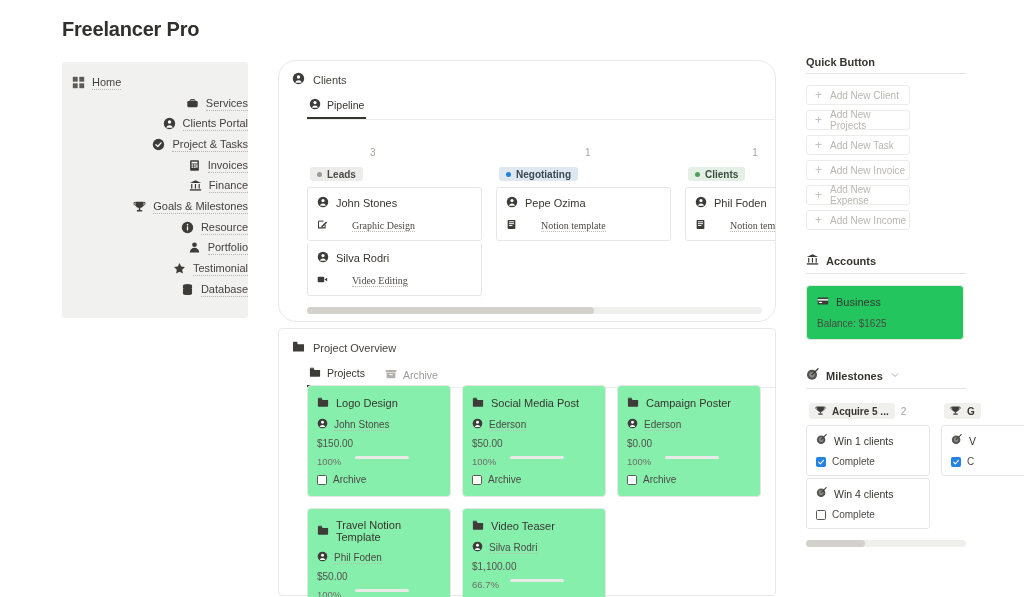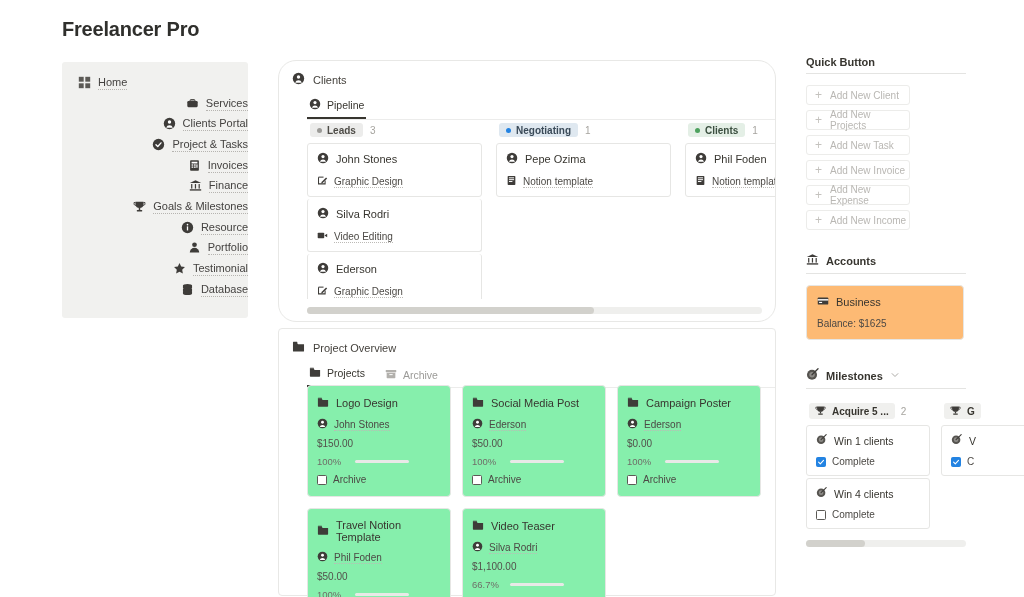--- a/index.html
+++ b/index.html
@@ -21,21 +21,21 @@
 
   
   .nav-panel {
     position: absolute; left: 62px; top: 62px;
     width: 186px; height: 256px;
     background: #f1f1ef; border-radius: 3px;
     padding: 10px 0 0 0;
   }
   .nav-item {
     display: flex; align-items: center; gap: 7px;
-    height: 20.7px; padding-left: 16px;
+    height: 20.7px; padding-left: 10px;
     font-size: 11px; color: #444240; cursor: pointer;
   }
   .nav-item.sub { padding-left: 30px; justify-content: flex-end; }
   .nav-label {
     border-bottom: 1px dotted #b6b4b0;
     line-height: 14px;
   }
   .nav-item .ico { width: 13px; height: 13px; display:flex; align-items:center; justify-content:center; flex:0 0 13px;}
   .nav-item .ico svg { display:block; }
 
@@ -65,35 +65,36 @@
   .kanban {
     position: absolute; left: 0; top: 59px; right: 0; bottom: 22px;
     padding-left: 28px; display: flex; gap: 14px; overflow: hidden;
   }
   .kcol { width: 175px; flex: 0 0 175px; }
   .kcol-head { display: flex; align-items: center; gap: 7px; padding: 3px 0 6px 3px; }
   .chip {
     display: inline-flex; align-items: center; gap: 5px;
     font-size: 10px; font-weight: bold; padding: 1.5px 7px;
     border-radius: 3px;
+    margin-top: 44px;
   }
   .chip .dot { width: 5px; height: 5px; border-radius: 50%; display:block; }
   .kcount { font-size: 10px; color: #a6a49f; }
   .kcard {
     background: #fff; border: 1px solid #e6e6e4; border-radius: 3px;
     padding: 8px 9px 8px 9px; margin-bottom: 2px;
   }
   .kcard + .kcard { border-top: none; }
   .kcard-title {
     display: flex; align-items: center; gap: 7px;
     font-size: 11px; color: #37352f; margin-bottom: 9px;
   }
   .kcard-sub {
-    display: flex; align-items: center; gap: 6px;
-    font-size: 10px; color: #4c4945;
+    display: flex; align-items: center; gap: 24px;
+    font-size: 10px; color: #4c4945; font-family: Liberation Serif, serif;
   }
   .kcard-sub .txt { border-bottom: 1px dotted #bcbab6; }
   .hscroll {
     position: absolute; left: 28px; right: 13px; bottom: 7px;
     height: 7px; background: #efefed; border-radius: 4px;
   }
   .hscroll > i { display: block; height: 7px; background: #d2d1cc; border-radius: 4px; }
 
   
   #projects-panel { left: 278px; top: 328px; width: 498px; height: 268px; }
@@ -108,21 +109,21 @@
   .pcard-title {
     display: flex; align-items: center; gap: 7px;
     font-size: 11px; color: #37352f; margin-bottom: 8px;
   }
   .pcard-row {
     display: flex; align-items: center; gap: 6px;
     font-size: 10px; color: #4c4945; margin-bottom: 7px;
   }
   .pcard-row .txt { border-bottom: 1px dotted #bcbab6; }
   .pcard-amt { font-size: 10px; color: #52504b; margin-bottom: 7px; }
-  .prog-row { display: flex; align-items: center; gap: 8px; margin-bottom: 7px; }
+  .prog-row { display: flex; align-items: flex-start; gap: 8px; margin-bottom: 7px; }
   .prog-pct { font-size: 9.5px; color: #6f6d68; min-width: 30px; }
   .prog-track { width: 54px; height: 3px; background: #e9e9e7; border-radius: 2px; }
   .prog-fill { height: 3px; background: #6b9c79; border-radius: 2px; }
   .cb-row { display: flex; align-items: center; gap: 6px; font-size: 10px; color: #4c4945; }
   .cbox {
     width: 10px; height: 10px; border: 1.3px solid #5b5955;
     border-radius: 1.5px; background: #fff; flex: 0 0 10px;
   }
   .cbox.on {
     background: #2383e2; border-color: #2383e2;
@@ -141,21 +142,21 @@
   .qbtn {
     display: flex; align-items: center; gap: 8px;
     width: 104px; height: 20px; padding-left: 8px;
     border: 1px solid #ececea; border-radius: 3px;
     font-size: 10px; color: #b9b7b3; margin-bottom: 5px;
     cursor: pointer; background: #fff;
   }
   .qbtn .plus { font-size: 12px; color: #c4c2be; line-height: 1; }
   .acct-card {
     width: 158px; border: 1px solid #e6e6e4; border-radius: 4px;
-    padding: 9px 10px 10px 10px; background: #fdba74;
+    padding: 9px 10px 10px 10px; background: #22c55e;
   }
   .acct-name {
     display:flex; align-items:center; gap:7px;
     font-size: 11px; color: #37352f; margin-bottom: 9px;
   }
   .acct-bal { font-size: 10px; color: #4c4945; }
   .ms-cols { display: flex; gap: 11px; overflow: hidden; }
   .ms-col { width: 124px; flex: 0 0 124px; }
   .ms-col-head { display: flex; align-items: center; gap: 6px; padding: 3px 0 6px 3px; }
   .ms-chip {

